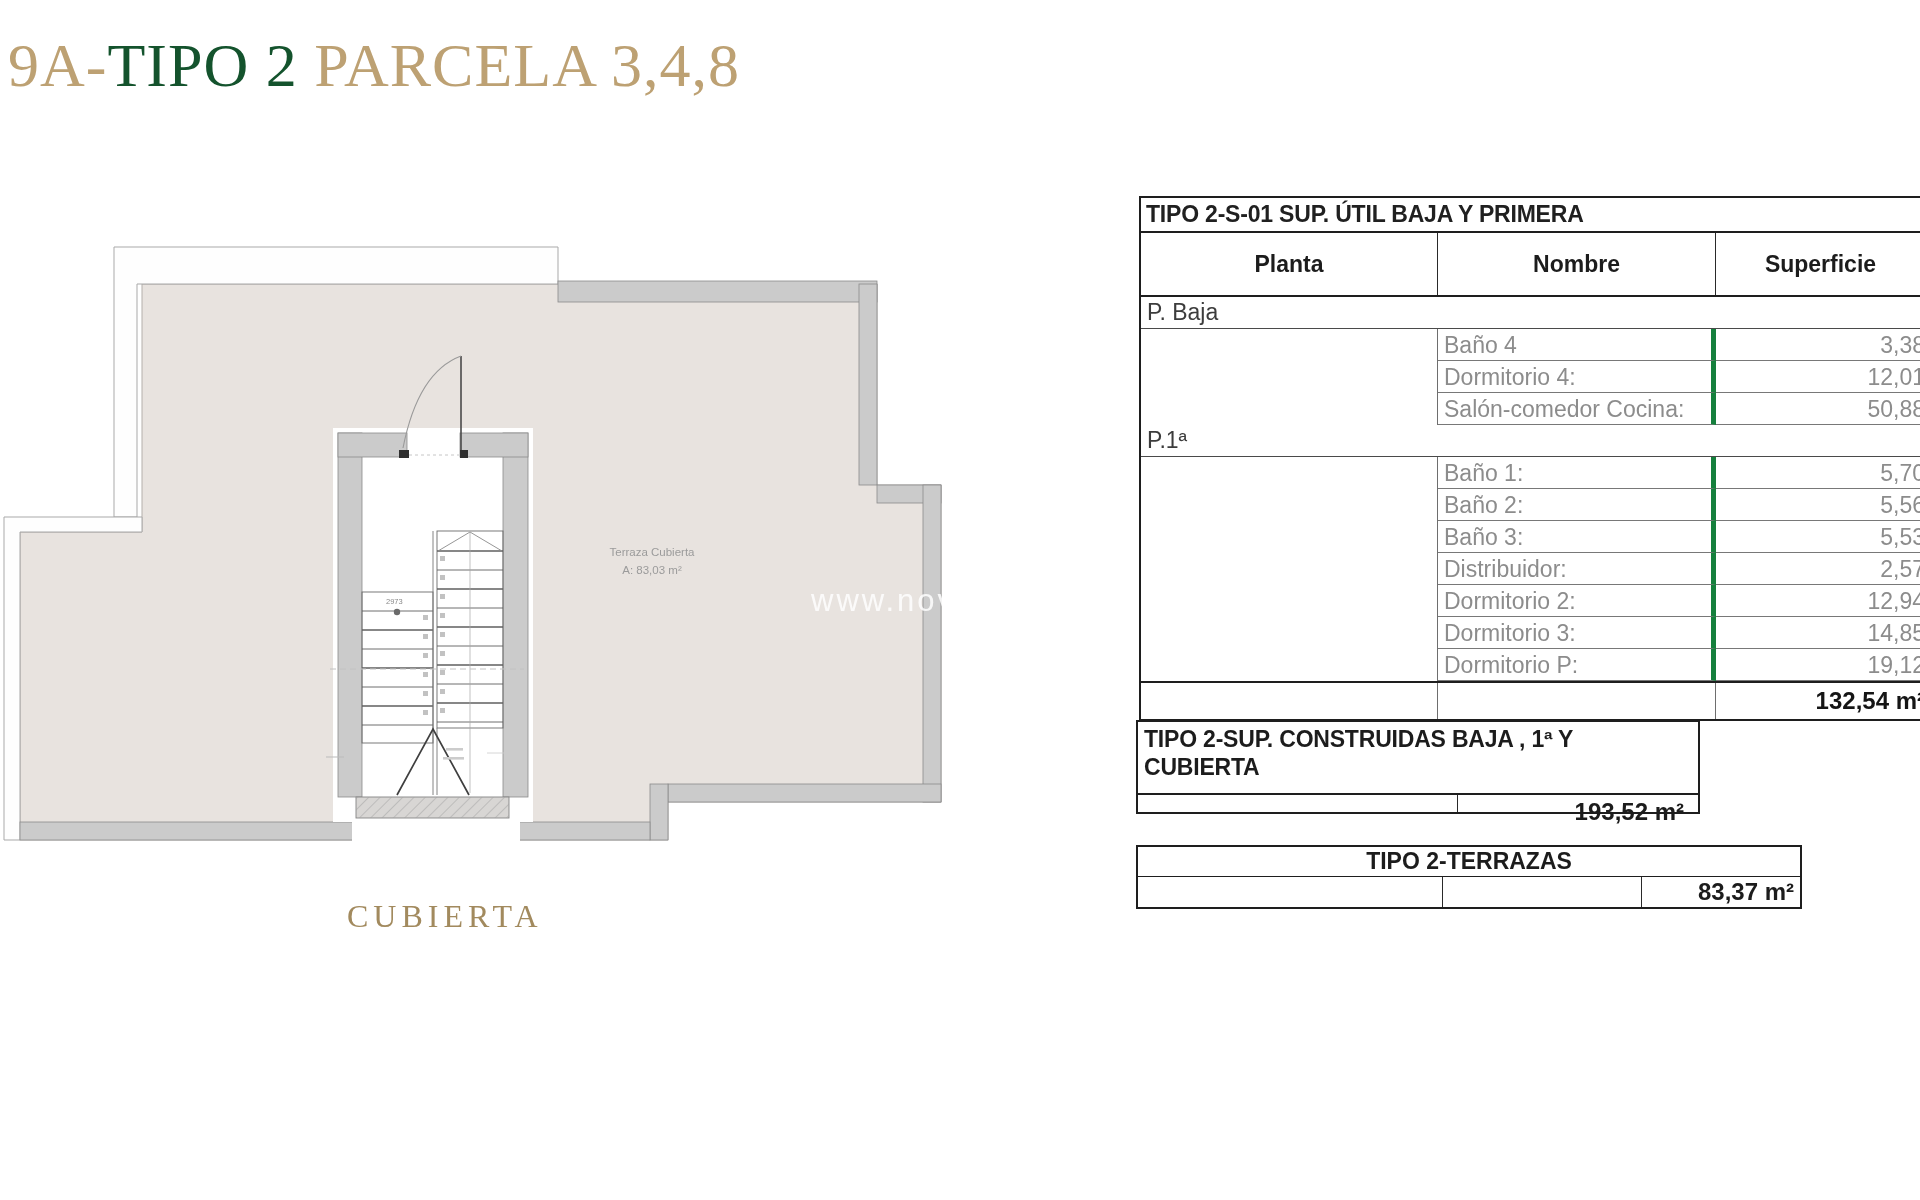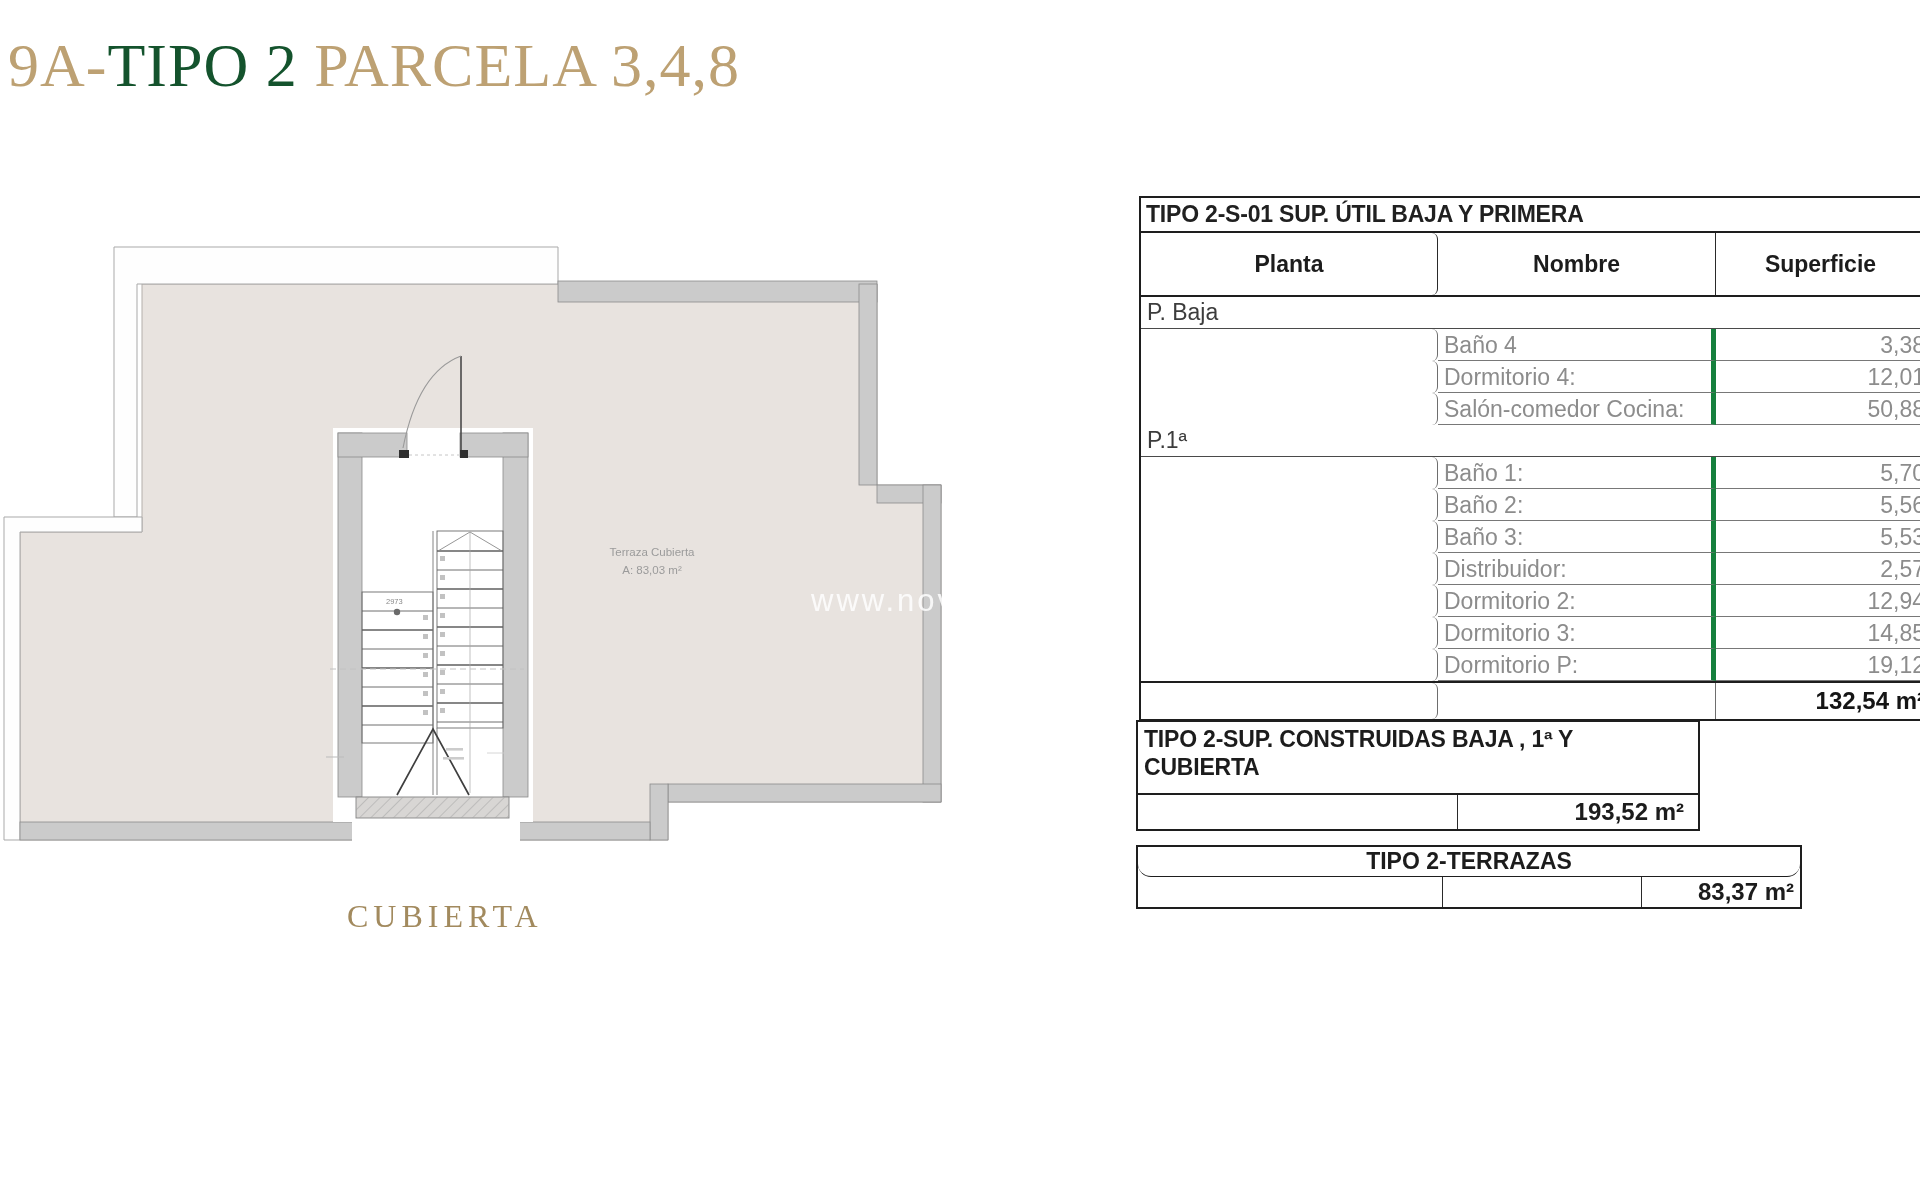--- a/index.html
+++ b/index.html
@@ -26,45 +26,45 @@
   
   .tbl{position:absolute;background:#fff;color:#1c1c1c;}
   .tbl .hdr{font-weight:700;color:#202020;}
   
   .t1{left:1139px;top:196px;width:784px;border:2px solid #1e1e1e;border-right:none;}
   .t1 .strip{height:33px;line-height:33px;font-size:23px;font-weight:700;
     padding-left:5px;border-bottom:2px solid #1e1e1e;letter-spacing:-0.2px;}
   .t1 .colrow{display:flex;height:62px;line-height:62px;border-bottom:2px solid #1e1e1e;}
   .t1 .colrow .c1,.t1 .colrow .c2{border-right:1.5px solid #2a2a2a;}
   .t1 .colrow div{font-size:23px;font-weight:700;text-align:center;}
-  .c1{width:297px;box-sizing:border-box;flex:none;border-radius:6px;}
+  .c1{width:297px;box-sizing:border-box;flex:none;}
   .c2{width:278px;box-sizing:border-box;flex:none;}
   .c3{flex:1;box-sizing:border-box;}
   .t1 .secrow{height:31px;line-height:31px;font-size:23px;color:#3c3c3c;
     padding-left:6px;border-bottom:1px solid #4a4a4a;}
   .t1 .drow{display:flex;height:32px;line-height:32px;font-size:23px;color:#8c8c8c;}
   .t1 .drow .c1{border-right:1px solid #6e6e6e;}
   .t1 .drow .c2{border-right:5px solid #15803d;border-bottom:1px solid #787878;padding-left:6px;}
   .t1 .drow .c3{border-bottom:1px solid #787878;text-align:right;}
   .t1 .drow:last-of-type .c2,.t1 .drow:last-of-type .c3{border-bottom:none;}
   .t1 .totrow{display:flex;height:36px;line-height:36px;border-top:2px solid #1e1e1e;}
   .t1 .totrow .c1{border-right:1px solid #6e6e6e;}
   .t1 .totrow .c2{border-right:1px solid #6e6e6e;}
   .t1 .totrow .c3{text-align:right;font-weight:700;font-size:24px;color:#151515;}
   
   .t2{left:1136px;top:720px;width:560px;border:2px solid #1e1e1e;}
   .t2 .head{padding:3px 8px 12px 6px;border-bottom:2px solid #1e1e1e;}
   .t2 .head div{font-size:23px;font-weight:700;line-height:28px;letter-spacing:-0.2px;}
-  .t2 .vrow{display:flex;height:34px;line-height:34px;}
+  .t2 .vrow{display:flex;height:17px;line-height:34px;}
   .t2 .vc1{width:320px;flex:none;border-right:1.5px solid #2a2a2a;box-sizing:border-box;}
   .t2 .vc2{flex:1;text-align:right;font-weight:700;font-size:24px;padding-right:14px;}
   
   .t3{left:1136px;top:845px;width:662px;border:2px solid #1e1e1e;}
   .t3 .head{height:29px;line-height:29px;text-align:center;font-size:23px;
-    font-weight:700;border-bottom:1.5px solid #1e1e1e;border-radius:13px;}
+    font-weight:700;border-bottom:1.5px solid #1e1e1e;}
   .t3 .vrow{display:flex;height:30px;line-height:30px;}
   .t3 .vc1{width:305px;flex:none;border-right:1.2px solid #2a2a2a;box-sizing:border-box;}
   .t3 .vc2{width:199px;flex:none;border-right:1.2px solid #2a2a2a;box-sizing:border-box;}
   .t3 .vc3{flex:1;text-align:right;font-weight:700;font-size:24px;padding-right:6px;}
 </style>
 </head>
 <body>
 
 <div class="main-title">
   <span class="t-light">9A-</span><span class="t-bold">TIPO 2</span><span class="t-light"> PARCELA 3,4,8</span>

